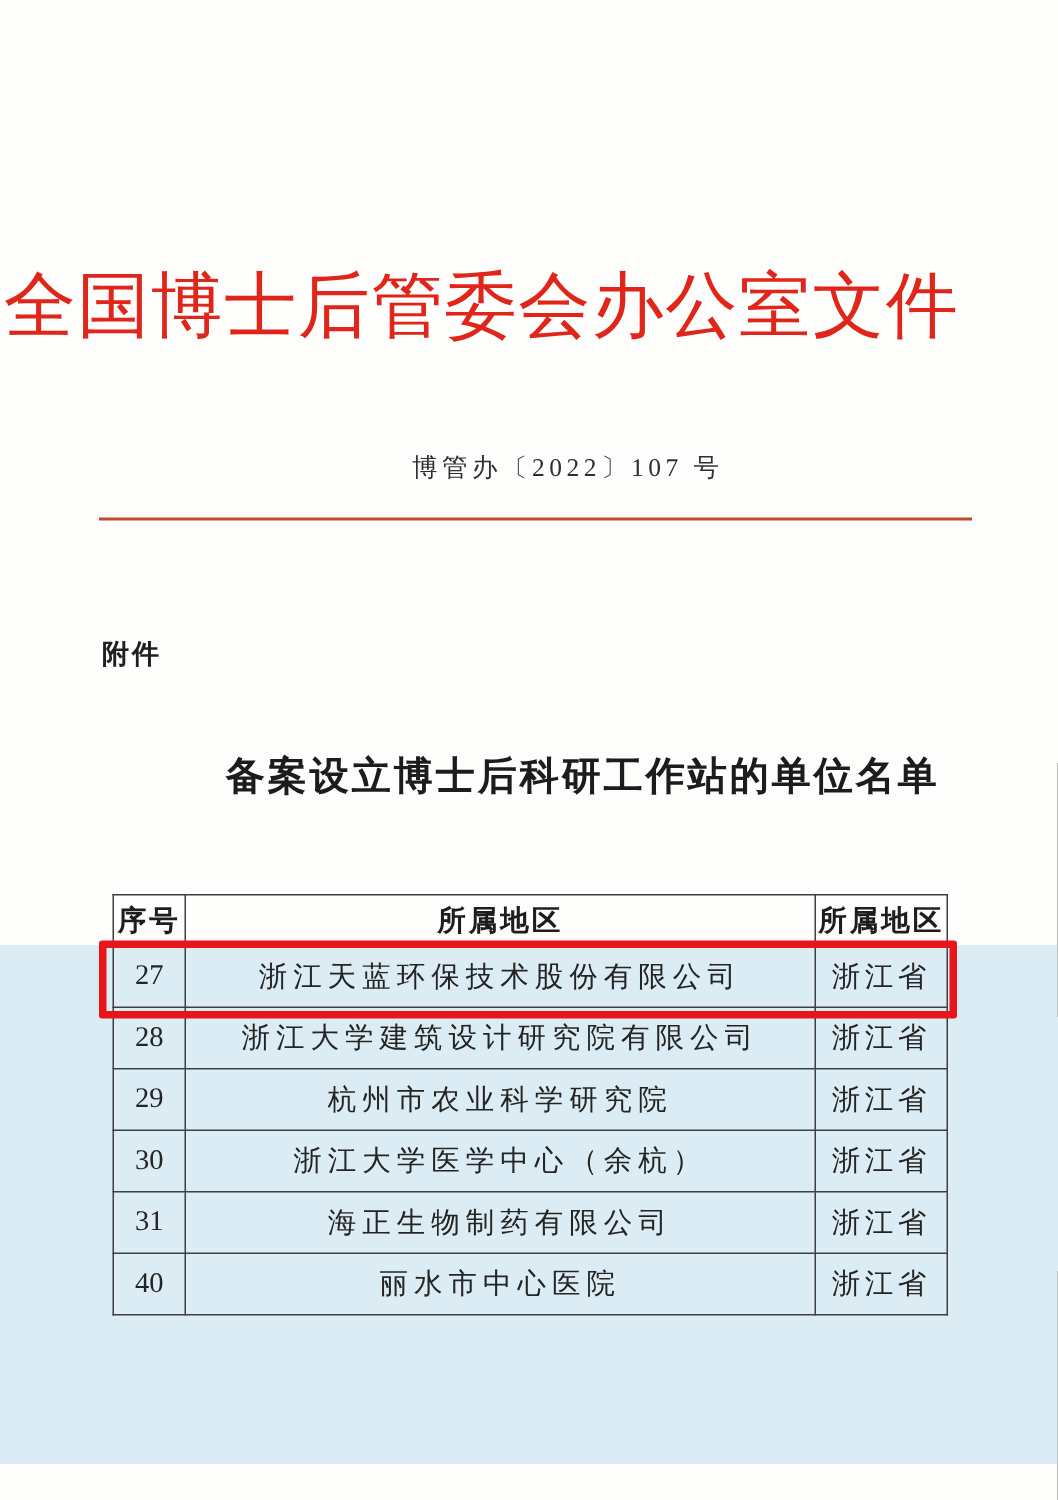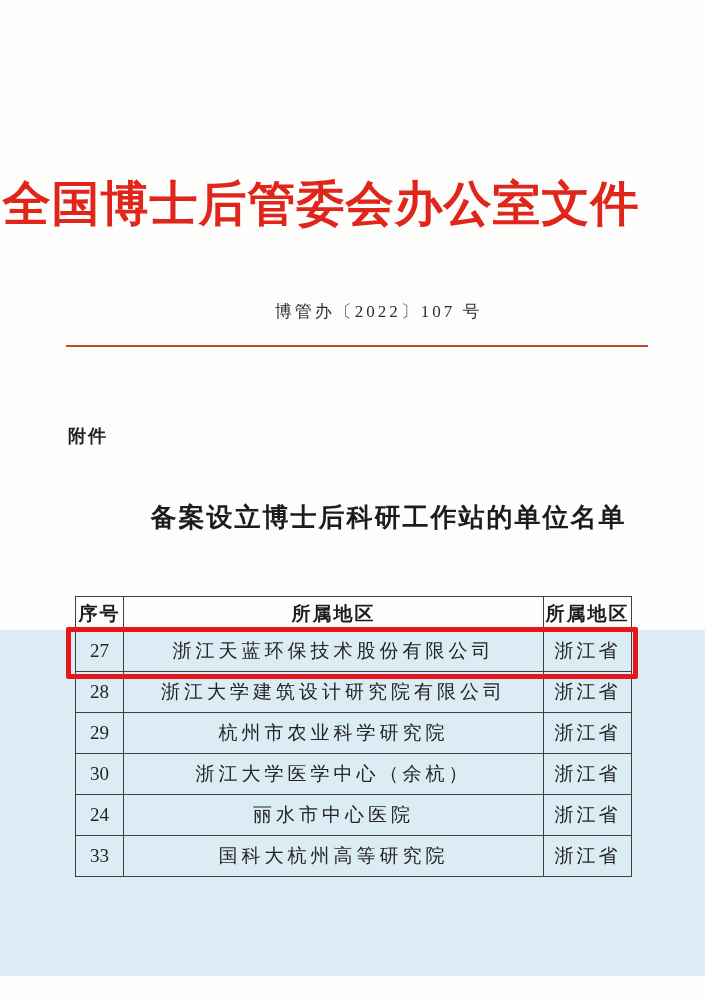--- a/index.html
+++ b/index.html
@@ -13,21 +13,21 @@
     color:var(--text,#262626);
   }
   
   .scan-band{
     position:absolute;left:0;top:630px;width:705px;height:346px;
     background:var(--band,#dcecf4);
   }
   .doc-title{
     position:absolute;left:0;top:172px;width:642px;
     text-align:center;
-    font-size:48px;font-weight:bold;
+    font-size:48px;font-weight:normal;
     letter-spacing:1px;
     color:var(--titleRed,#e0251a);
     white-space:nowrap;
   }
   .doc-number{
     position:absolute;left:0;top:300px;width:705px;
     text-align:center;
     font-size:17px;
     letter-spacing:3px;
     color:#2e2e2e;
@@ -139,27 +139,27 @@
           <td class="cell-no">29</td>
           <td class="cell-unit">杭州市农业科学研究院</td>
           <td class="cell-region">浙江省</td>
         </tr>
         <tr>
           <td class="cell-no">30</td>
           <td class="cell-unit">浙江大学医学中心（余杭）</td>
           <td class="cell-region">浙江省</td>
         </tr>
         <tr>
-          <td class="cell-no">24</td>
-          <td class="cell-unit">丽水市中心医院</td>
+          <td class="cell-no">31</td>
+          <td class="cell-unit">海正生物制药有限公司</td>
           <td class="cell-region">浙江省</td>
         </tr>
         <tr>
-          <td class="cell-no">33</td>
-          <td class="cell-unit">国科大杭州高等研究院</td>
+          <td class="cell-no">40</td>
+          <td class="cell-unit">丽水市中心医院</td>
           <td class="cell-region">浙江省</td>
         </tr>
       </tbody>
   </table>
 
   <div class="highlight-box"></div>
 
 </div>
 
 </body></html>

